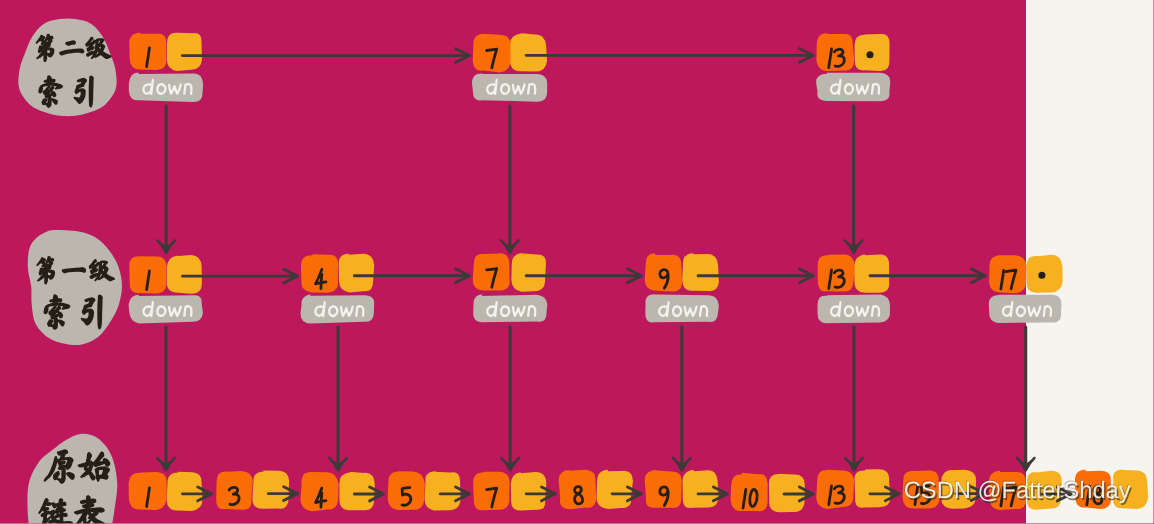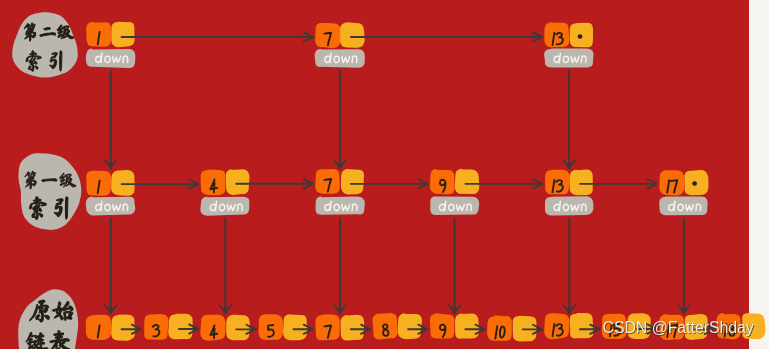--- a/index.html
+++ b/index.html
@@ -1,18 +1,18 @@
 <!DOCTYPE html>
 <html><head>
 <meta charset="utf-8">
 <style>
   html,body{margin:0;padding:0;}
   body{width:769px;height:349px;overflow:hidden;background:#f5f4ef;
        font-family:"Liberation Sans",sans-serif;}
-  #stage{position:relative;width:749px;height:349px;background:#b91c1c;text-align:right;}
+  #stage{position:relative;width:684px;height:349px;background:#be185d;text-align:right;}
   svg.layer{position:absolute;left:0;top:0;width:769px;height:349px;display:block;
                filter:blur(0.42px);}
   .wm{position:absolute;left:0;top:0;width:769px;height:349px;pointer-events:none;}
   .wm span{position:absolute;font-family:"Liberation Sans",sans-serif;font-size:15.8px;
            color:rgba(252,252,250,0.9);
            text-shadow:1px 1px 0 rgba(45,40,30,0.6),-0.5px -0.5px 0 rgba(45,40,30,0.3);
            white-space:nowrap;letter-spacing:0px;}
 </style>
 </head>
 <body>

